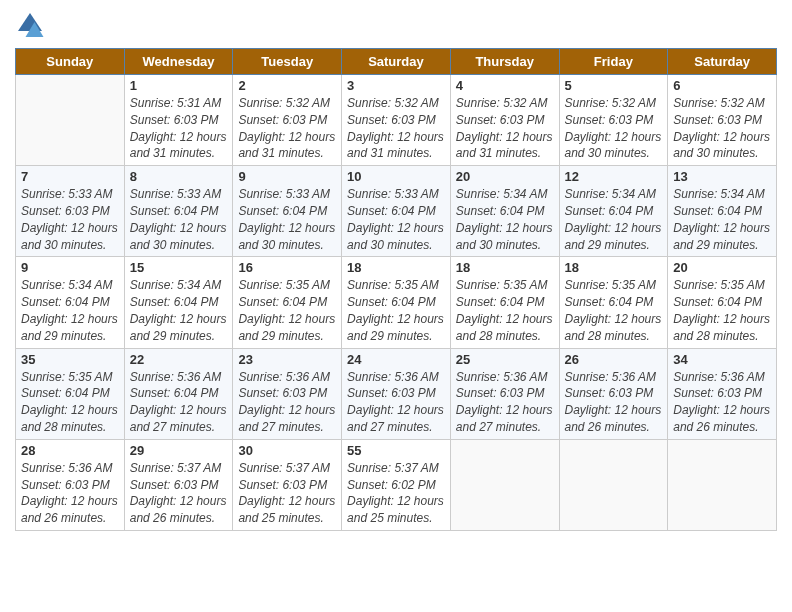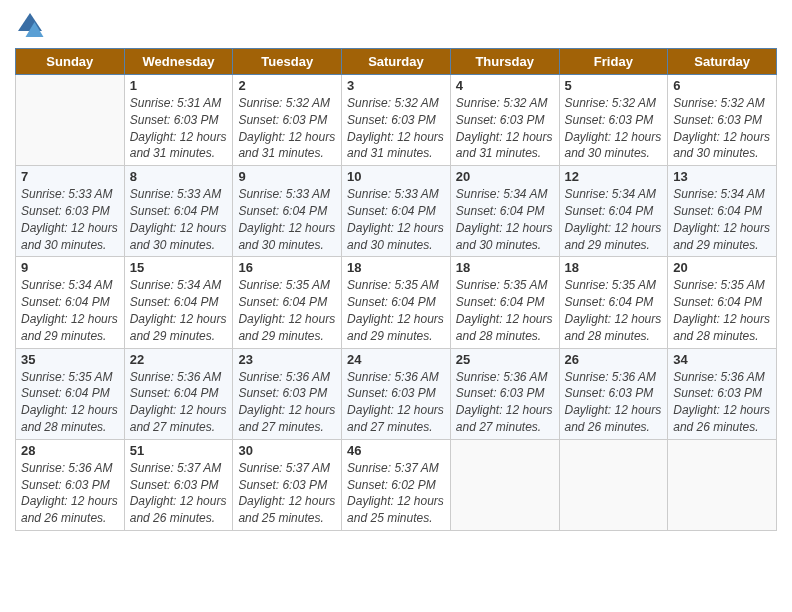--- a/index.html
+++ b/index.html
@@ -327,35 +327,35 @@
       </tr>
       <tr>
         <td>
           <span class="day-number">28</span>
           <div class="day-info" style="white-space: pre-line;">Sunrise: 5:36 AM
 Sunset: 6:03 PM
 Daylight: 12 hours
 and 26 minutes.</div>
         </td>
         <td>
-          <span class="day-number">51</span>
+          <span class="day-number">29</span>
           <div class="day-info" style="white-space: pre-line;">Sunrise: 5:37 AM
 Sunset: 6:03 PM
 Daylight: 12 hours
 and 26 minutes.</div>
         </td>
         <td>
           <span class="day-number">30</span>
           <div class="day-info" style="white-space: pre-line;">Sunrise: 5:37 AM
 Sunset: 6:03 PM
 Daylight: 12 hours
 and 25 minutes.</div>
         </td>
         <td>
-          <span class="day-number">46</span>
+          <span class="day-number">55</span>
           <div class="day-info" style="white-space: pre-line;">Sunrise: 5:37 AM
 Sunset: 6:02 PM
 Daylight: 12 hours
 and 25 minutes.</div>
         </td>
         <td class="empty-cell"></td>
         <td class="empty-cell"></td>
         <td class="empty-cell"></td>
       </tr>
     </tbody>

